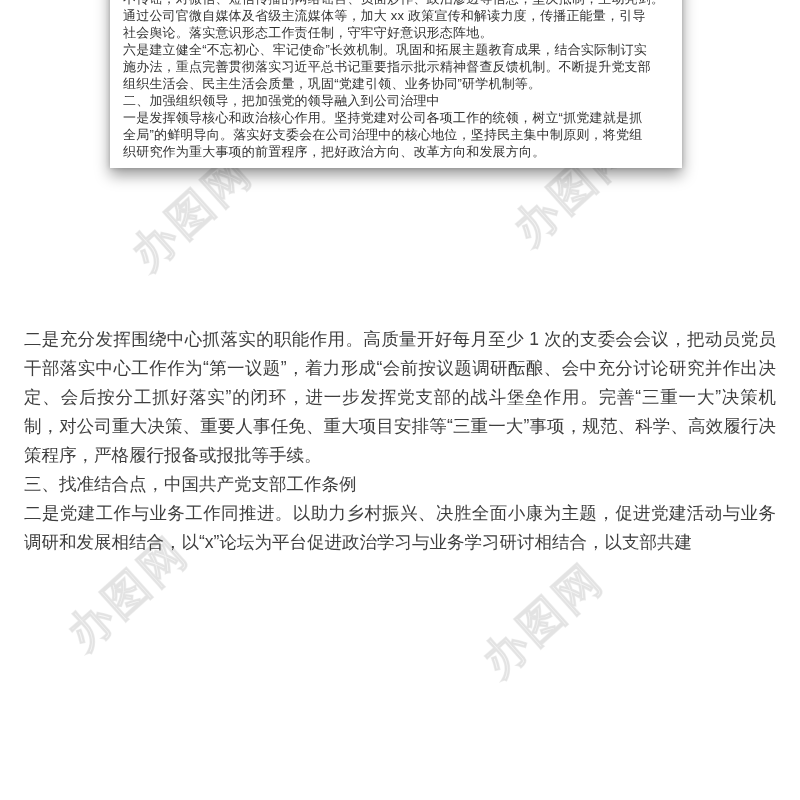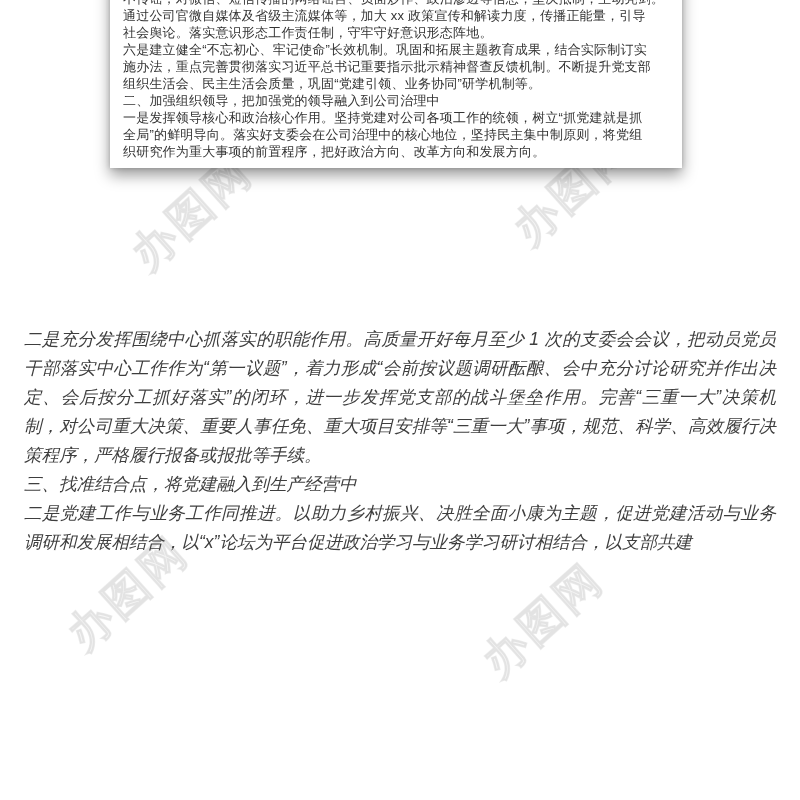--- a/index.html
+++ b/index.html
@@ -56,21 +56,20 @@
     top: 325px;
     font-size: 17.5px;
     line-height: 29px;
     color: #3e3e3e;
     text-align: justify;
     text-justify: inter-ideograph;
   }
   .doc-body p {
     margin: 0;
     padding: 0;
-    font-style: italic;
   }
 </style>
 </head>
 <body>
 
 <div class="page">
 
   <div class="watermark" style="left:192px; top:213px;">办图网</div>
   <div class="watermark" style="left:574px; top:188px;">办图网</div>
   <div class="watermark" style="left:128px; top:593px;">办图网</div>
@@ -84,17 +83,17 @@
 施办法，重点完善贯彻落实习近平总书记重要指示批示精神督查反馈机制。不断提升党支部
 组织生活会、民主生活会质量，巩固“党建引领、业务协同”研学机制等。
 二、加强组织领导，把加强党的领导融入到公司治理中
 一是发挥领导核心和政治核心作用。坚持党建对公司各项工作的统领，树立“抓党建就是抓
 全局”的鲜明导向。落实好支委会在公司治理中的核心地位，坚持民主集中制原则，将党组
 织研究作为重大事项的前置程序，把好政治方向、改革方向和发展方向。</div>
   </div>
 
   <div class="doc-body">
     <p>二是充分发挥围绕中心抓落实的职能作用。高质量开好每月至少 1 次的支委会会议，把动员党员干部落实中心工作作为“第一议题”，着力形成“会前按议题调研酝酿、会中充分讨论研究并作出决定、会后按分工抓好落实”的闭环，进一步发挥党支部的战斗堡垒作用。完善“三重一大”决策机制，对公司重大决策、重要人事任免、重大项目安排等“三重一大”事项，规范、科学、高效履行决策程序，严格履行报备或报批等手续。</p>
-    <p>三、找准结合点，将党建融入到生产经营中</p>
+    <p>三、找准结合点，中国共产党支部工作条例</p>
     <p>二是党建工作与业务工作同推进。以助力乡村振兴、决胜全面小康为主题，促进党建活动与业务调研和发展相结合，以“x”论坛为平台促进政治学习与业务学习研讨相结合，以支部共建</p>
   </div>
 
 </div>
 
 </body></html>

